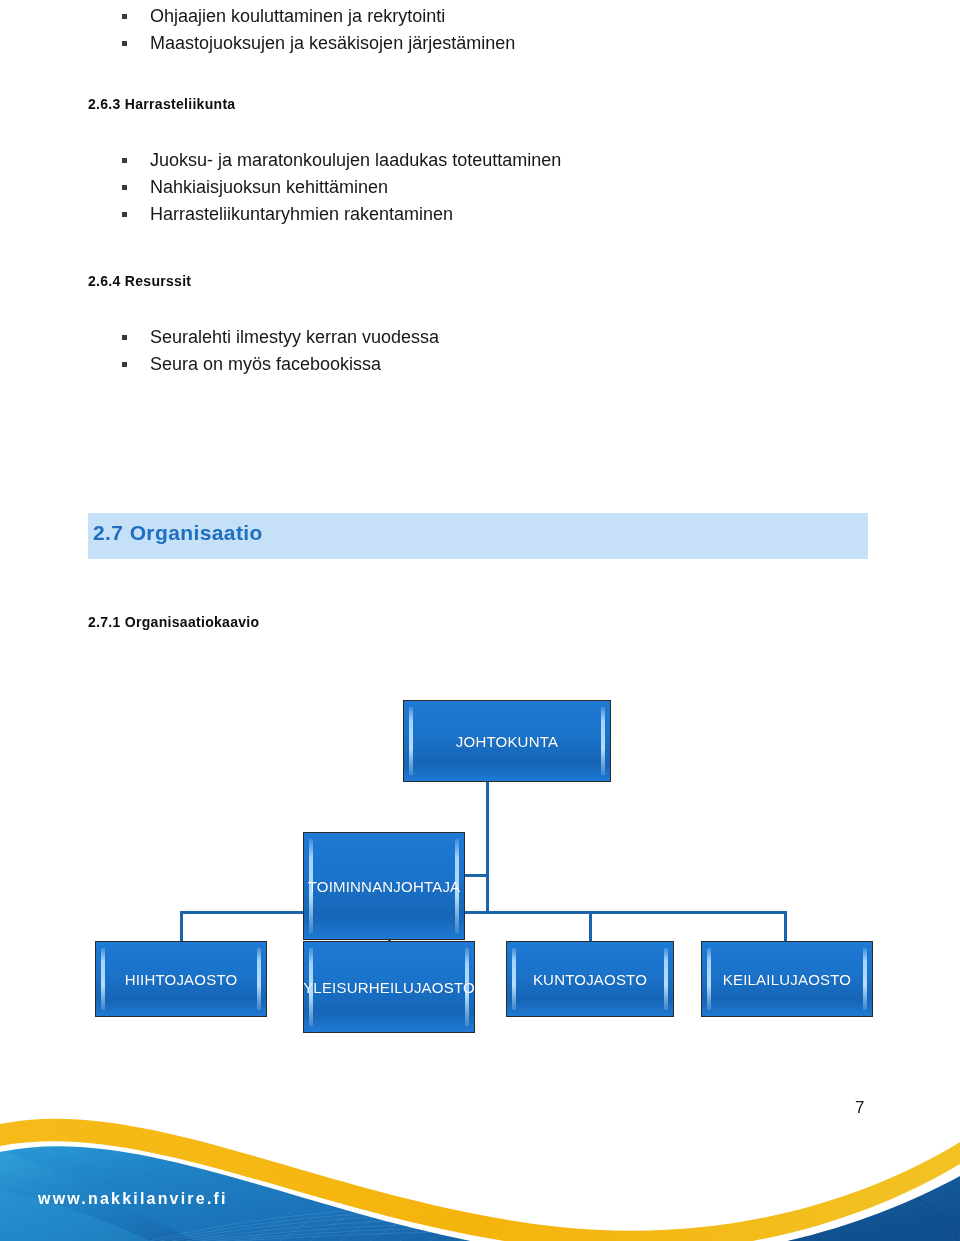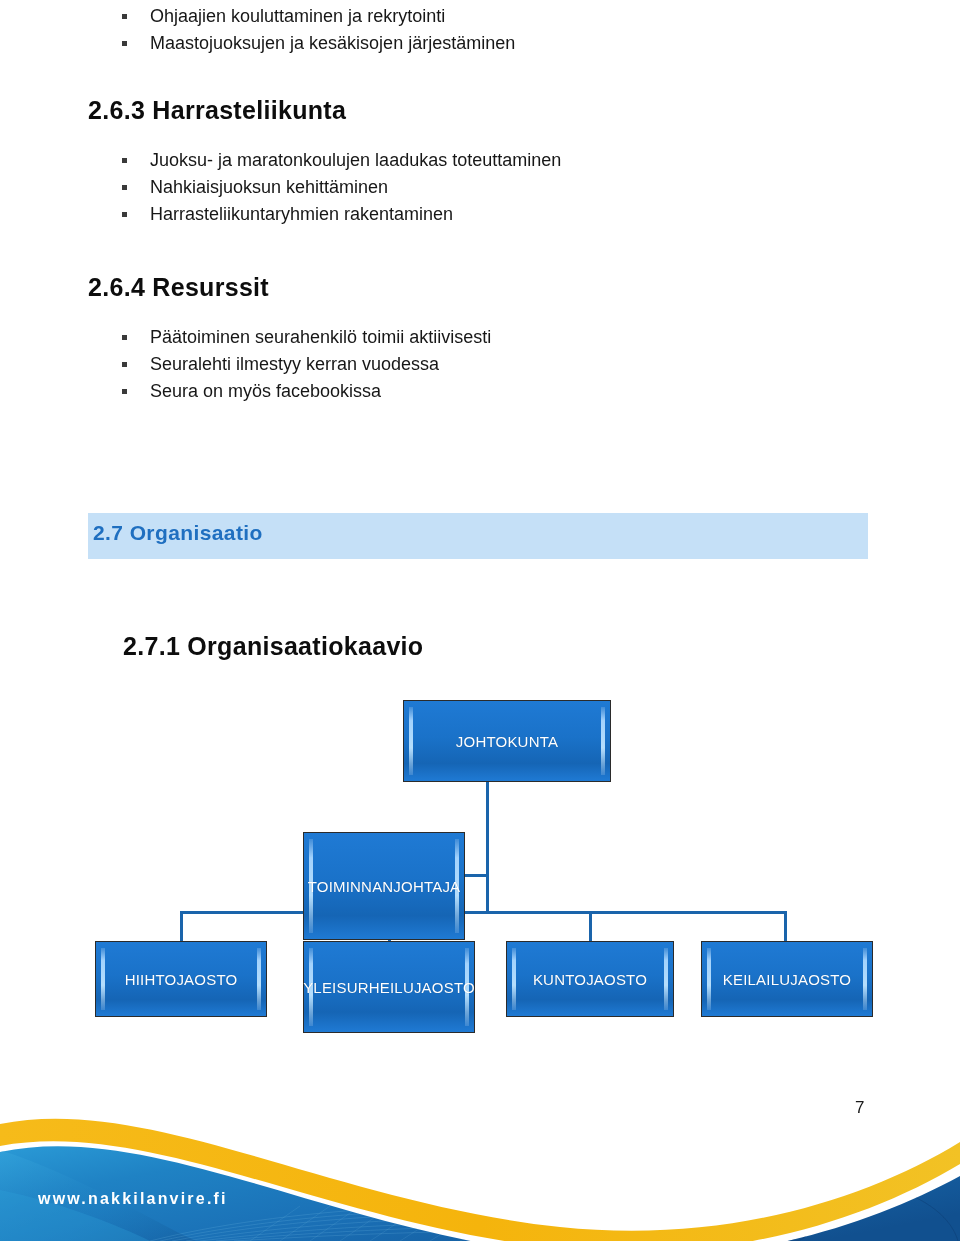--- a/index.html
+++ b/index.html
@@ -47,21 +47,21 @@
   .bullet-item .sq {
     position: absolute;
     left: 0;
     top: 11px;
     width: 5px;
     height: 5px;
     background: #3a3a3a;
   }
 
   .h3 {
-    font-size: 25px;
+    font-size: 14px;
     font-weight: bold;
     color: #0d0d0d;
     letter-spacing: 0.3px;
     white-space: nowrap;
   }
 
   .h2-band {
     position: absolute;
     left: 88px;
     top: 513px;
@@ -199,39 +199,38 @@
         <span class="sq"></span>
         <span>Harrasteliikuntaryhmien rakentaminen</span>
       </li>
     </ul>
 
     <div class="h3" style="position:absolute; left:88px; top:273px;">2.6.4 Resurssit</div>
 
     <ul class="bullet-list" style="position:absolute; left:122px; top:324px;">
       <li class="bullet-item">
         <span class="sq"></span>
-        <span>Päätoiminen seurahenkilö toimii aktiivisesti</span>
       </li>
       <li class="bullet-item">
         <span class="sq"></span>
       </li>
       <li class="bullet-item">
         <span class="sq"></span>
         <span>Seuralehti ilmestyy kerran vuodessa</span>
       </li>
       <li class="bullet-item">
         <span class="sq"></span>
         <span>Seura on myös facebookissa</span>
       </li>
     </ul>
 
     <div class="h2-band"></div>
     <div class="h2-text">2.7 Organisaatio</div>
 
-    <div class="h3" style="position:absolute; left:88px; top:632px;margin-left:35px;">2.7.1 Organisaatiokaavio</div>
+    <div class="h3" style="position:absolute; left:88px; top:614px;">2.7.1 Organisaatiokaavio</div>
   </div>
 
   <div class="orgchart">
 
     <div class="conn" style="left:486px; top:782px; width:3px; height:132px;"></div>
 
     <div class="conn" style="left:464px; top:874px; width:25px; height:3px;"></div>
 
     <div class="conn" style="left:180px; top:911px; width:607px; height:3px;"></div>
 

